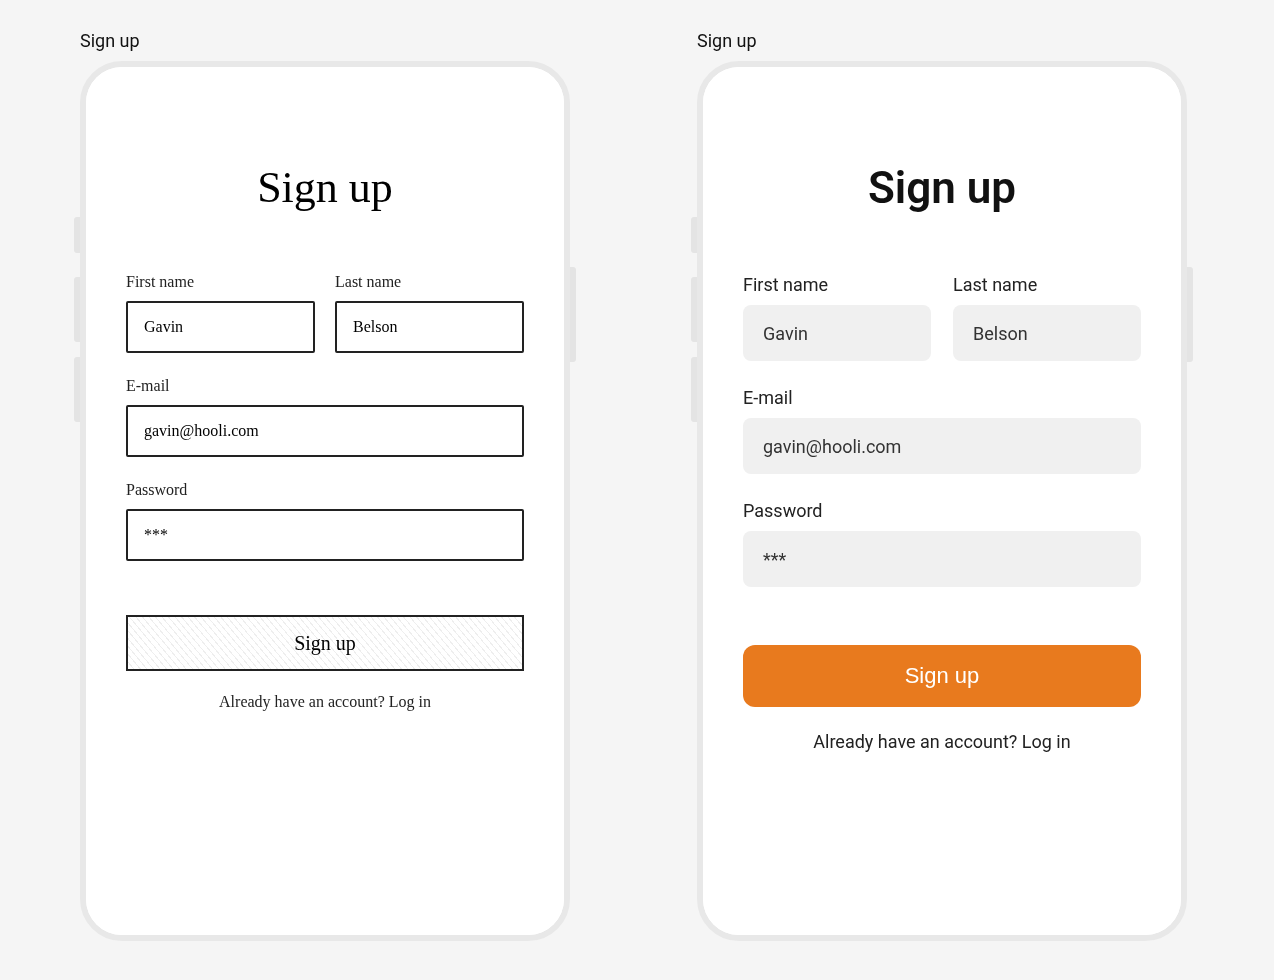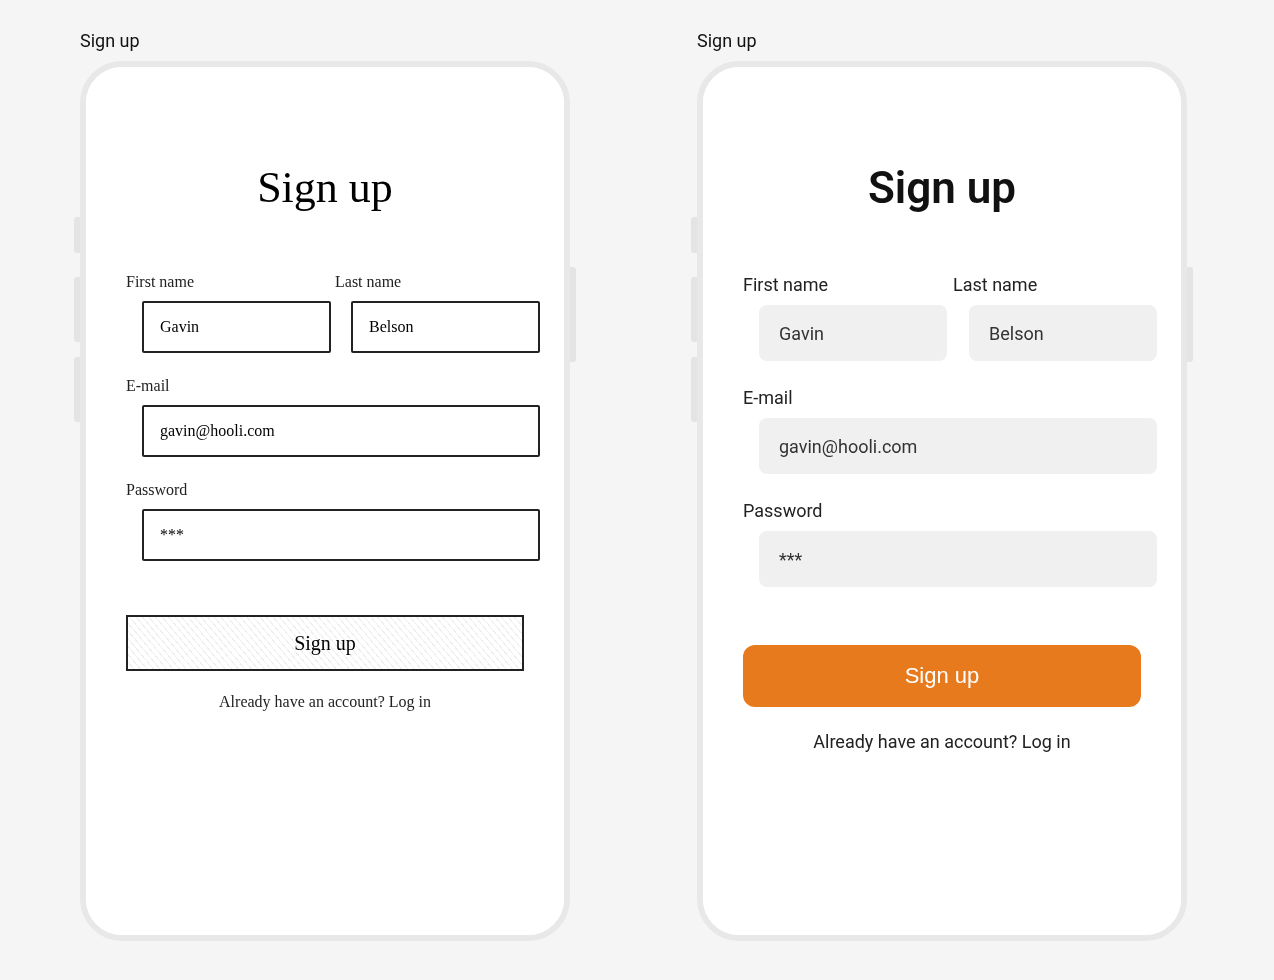--- a/index.html
+++ b/index.html
@@ -184,21 +184,21 @@
       margin-top: 32px;
       cursor: pointer;
       font-weight: 500;
     }
     .clean .footer-link {
       text-align: center;
       margin-top: 24px;
       font-size: 18px;
       color: #222;
     }
-    input { outline: none; font-family: inherit; margin-left: 16px; }
+    input { outline: none; font-family: inherit; }
     .input-wrap { position: relative; }
   </style>
 </head>
 <body>
 
 <div class="mockup-section">
   <div class="mockup-title">Sign up</div>
   <div class="phone-frame">
     <div class="phone-button-left-1"></div>
     <div class="phone-button-left-2"></div>

